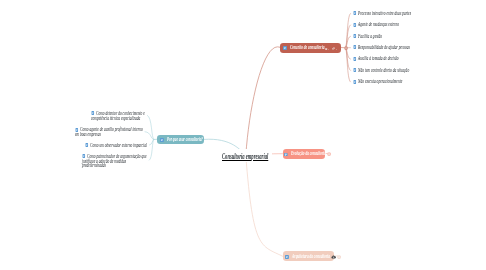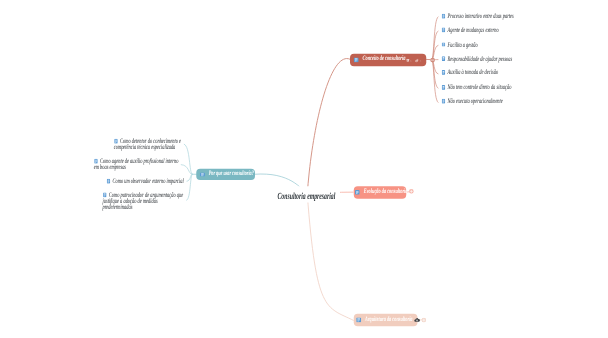--- a/index.html
+++ b/index.html
@@ -1,21 +1,21 @@
 <!DOCTYPE html>
 <html><head>
 <meta charset="utf-8">
 <title>Consultoria empresarial</title>
 <style>
 html,body{margin:0;padding:0;background:#ffffff;}
 body{width:486px;height:270px;overflow:hidden;font-family:"Liberation Serif",serif;}
 #canvas{position:relative;width:486px;height:270px;background:#fff;overflow:hidden;}
 #links{position:absolute;left:0;top:0;}
 #root-mask{position:absolute;background:#fff;}
-#root-node{position:absolute;white-space:nowrap;}
+#root-node{position:absolute;white-space:nowrap;text-decoration:underline;}
 .rootxt{display:block;font-style:italic;font-weight:700;font-size:7.5px;line-height:7.5px;
   color:#2d3439;transform:scaleX(0.615);transform-origin:left top;white-space:nowrap;}
 .pill{position:absolute;display:flex;align-items:center;border-radius:3.2px;
   box-sizing:border-box;white-space:nowrap;}
 .ptxtbox{flex:none;overflow:visible;white-space:nowrap;line-height:0;}
 .ptxt{display:inline-block;font-style:italic;font-weight:700;color:#ffffff;font-size:5.4px;
   line-height:1;transform-origin:left center;white-space:nowrap;}
 .favico{flex:none;margin-right:1.8px;display:block;line-height:0;}
 .lico{display:inline-block;vertical-align:-0.35px;margin-right:2.35px;line-height:0;}
 .leaf{position:absolute;}

